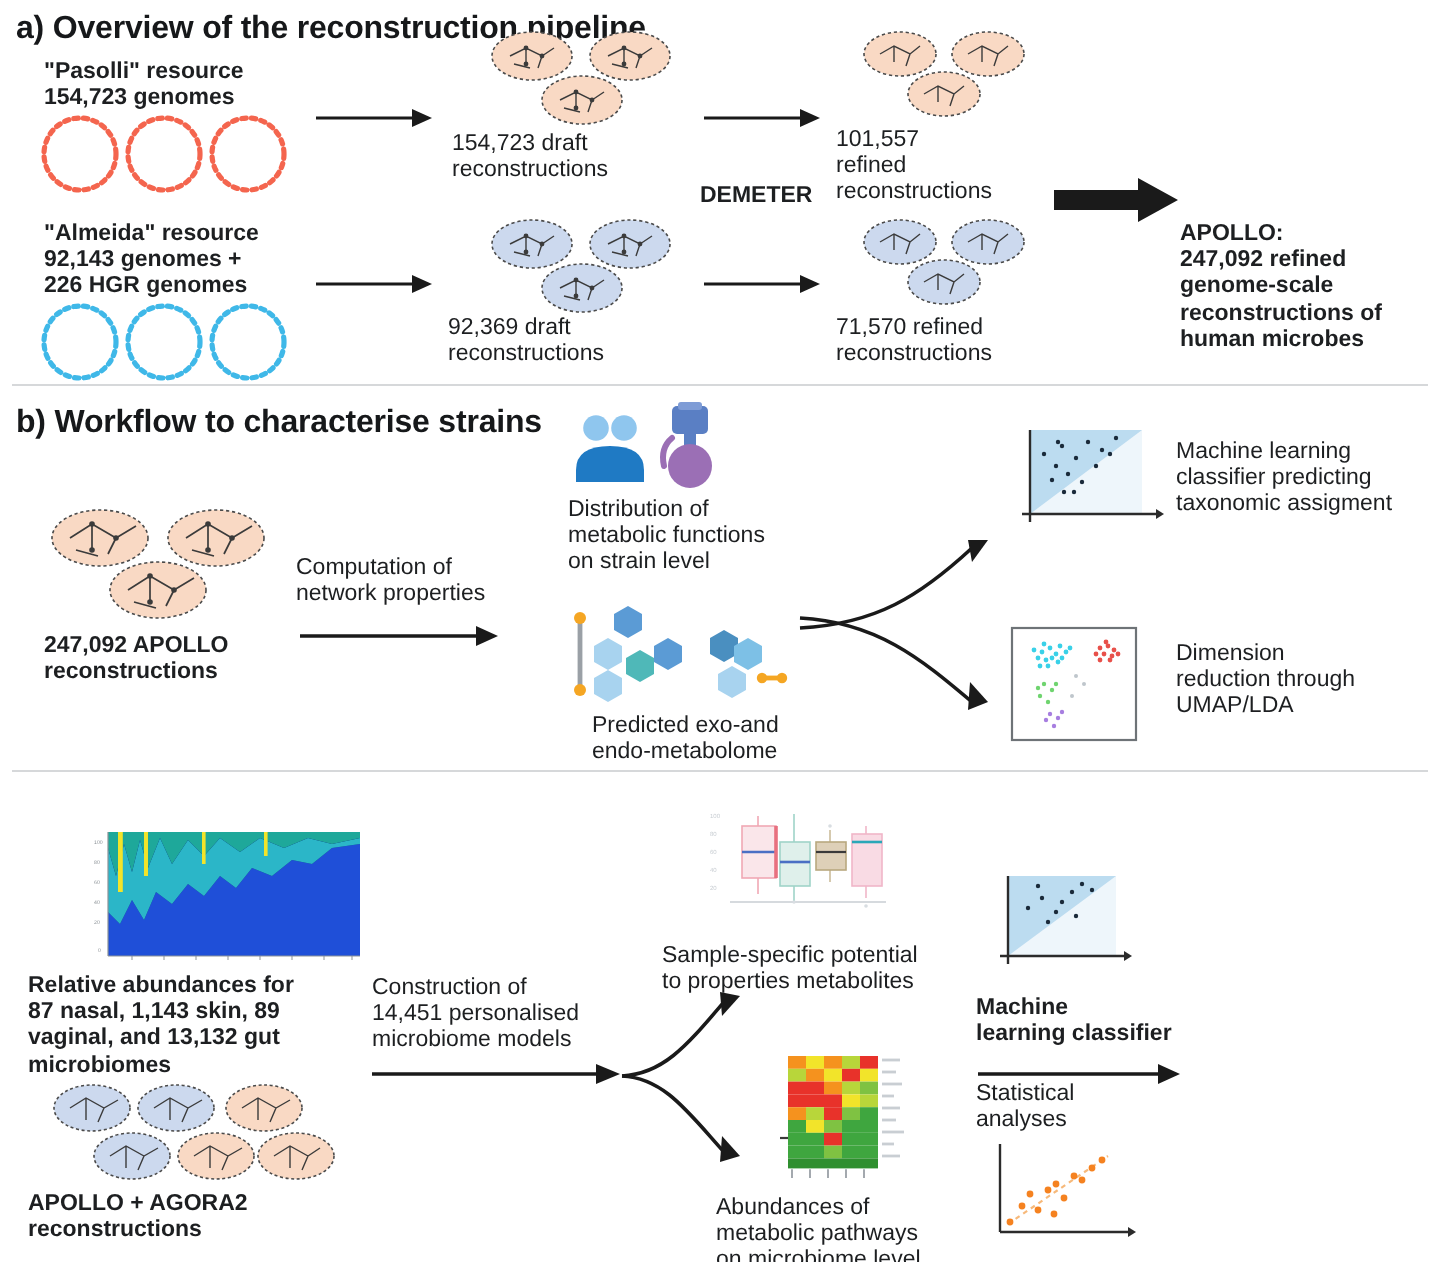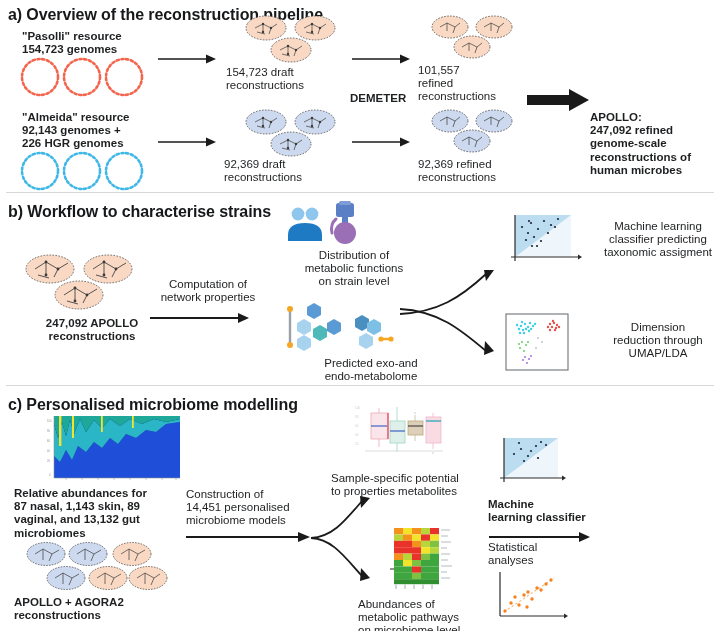--- a/index.html
+++ b/index.html
@@ -186,39 +186,39 @@
         <ellipse cx="20" cy="13" rx="18" ry="11" fill="#ccd9ee" stroke="#4a4a4a" stroke-width="0.8" stroke-dasharray="1.6 1.4"></ellipse>
         <ellipse cx="64" cy="13" rx="18" ry="11" fill="#ccd9ee" stroke="#4a4a4a" stroke-width="0.8" stroke-dasharray="1.6 1.4"></ellipse>
         <ellipse cx="42" cy="33" rx="18" ry="11" fill="#ccd9ee" stroke="#4a4a4a" stroke-width="0.8" stroke-dasharray="1.6 1.4"></ellipse>
         <g stroke="#3b3b3b" stroke-width="0.7" fill="none">
           <path d="M10 13 L17 9 L25 13 L30 9 M17 9 L17 17 M25 13 L23 19"></path>
           <path d="M54 13 L61 9 L69 13 L74 9 M61 9 L61 17 M69 13 L67 19"></path>
           <path d="M32 33 L39 29 L47 33 L52 29 M39 29 L39 37 M47 33 L45 39"></path>
         </g>
       </svg>
     </div>
-    <div class="lbl" style="left:418px;top:158px;width:130px;">92,369 refined
+    <div class="lbl" style="left:418px;top:158px;width:130px;">71,570 refined
 reconstructions</div>
 
     <div class="abs" style="left:527px;top:88px;">
       <svg width="64" height="24" viewBox="0 0 64 24">
         <polygon points="0,7 42,7 42,1 62,12 42,23 42,17 0,17" fill="#1a1a1a"></polygon>
       </svg>
     </div>
 
     <div class="lbl bold center" style="left:590px;top:76px;width:126px;">APOLLO:
 247,092 refined
 genome-scale
 reconstructions of
 human microbes</div>
 
     <div class="divider" style="top:192px;"></div>
   </div>
 
-  <div class="panel" style="top:193px;height:193px;text-align:center;">
+  <div class="panel" style="top:193px;height:193px;">
     <div class="panel-title" style="left:8px;top:10px;">b) Workflow to characterise strains</div>
 
     <div class="abs" style="left:22px;top:60px;">
       <svg width="116" height="56" viewBox="0 0 116 56">
         <ellipse cx="28" cy="16" rx="24" ry="14" fill="#f9d9c4" stroke="#4a4a4a" stroke-width="0.8" stroke-dasharray="1.6 1.4"></ellipse>
         <ellipse cx="86" cy="16" rx="24" ry="14" fill="#f9d9c4" stroke="#4a4a4a" stroke-width="0.8" stroke-dasharray="1.6 1.4"></ellipse>
         <ellipse cx="57" cy="42" rx="24" ry="14" fill="#f9d9c4" stroke="#4a4a4a" stroke-width="0.8" stroke-dasharray="1.6 1.4"></ellipse>
         <g stroke="#3b3b3b" stroke-width="0.85" fill="none">
           <path d="M13 16 L24 9 L36 16 L46 10 M24 9 L24 22 M36 16 L32 24 M16 22 L27 25"></path>
           <path d="M71 16 L82 9 L94 16 L104 10 M82 9 L82 22 M94 16 L90 24 M74 22 L85 25"></path>
@@ -394,21 +394,20 @@
       </svg>
     </div>
     <div class="lbl" style="left:588px;top:128px;width:140px;">Dimension
 reduction through
 UMAP/LDA</div>
 
     <div class="divider" style="top:192px;"></div>
   </div>
 
   <div class="panel" style="top:386px;height:245px;">
-    <div class="panel-title" style="left:8px;top:10px;">c) Personalised microbiome modelling</div>
 
     <div class="abs" style="left:46px;top:30px;">
       <svg width="136" height="68" viewBox="0 0 136 68">
         <rect x="8" y="0" width="126" height="62" fill="#0d1f8a"></rect>
         <path d="M8 62 L8 40 L14 46 L20 34 L26 44 L32 30 L40 36 L48 26 L56 32 L64 22 L72 28 L80 18 L90 22 L100 14 L110 16 L120 8 L134 6 L134 62 Z" fill="#1f4fd8"></path>
         <path d="M8 40 L8 8 L12 22 L16 6 L20 20 L24 4 L28 18 L34 3 L40 16 L48 4 L56 12 L64 3 L74 10 L84 3 L96 8 L108 3 L120 6 L134 3 L134 6 L120 8 L110 16 L100 14 L90 22 L80 18 L72 28 L64 22 L56 32 L48 26 L40 36 L32 30 L26 44 L20 34 L14 46 Z" fill="#2bb6c8"></path>
         <path d="M8 8 L8 0 L134 0 L134 3 L120 6 L108 3 L96 8 L84 3 L74 10 L64 3 L56 12 L48 4 L40 16 L34 3 L28 18 L24 4 L20 20 L16 6 L12 22 Z" fill="#1ea89a"></path>
         <g fill="#f2e42a">
           <rect x="13" y="0" width="2.4" height="30"></rect>
           <rect x="26" y="0" width="2" height="22"></rect>

